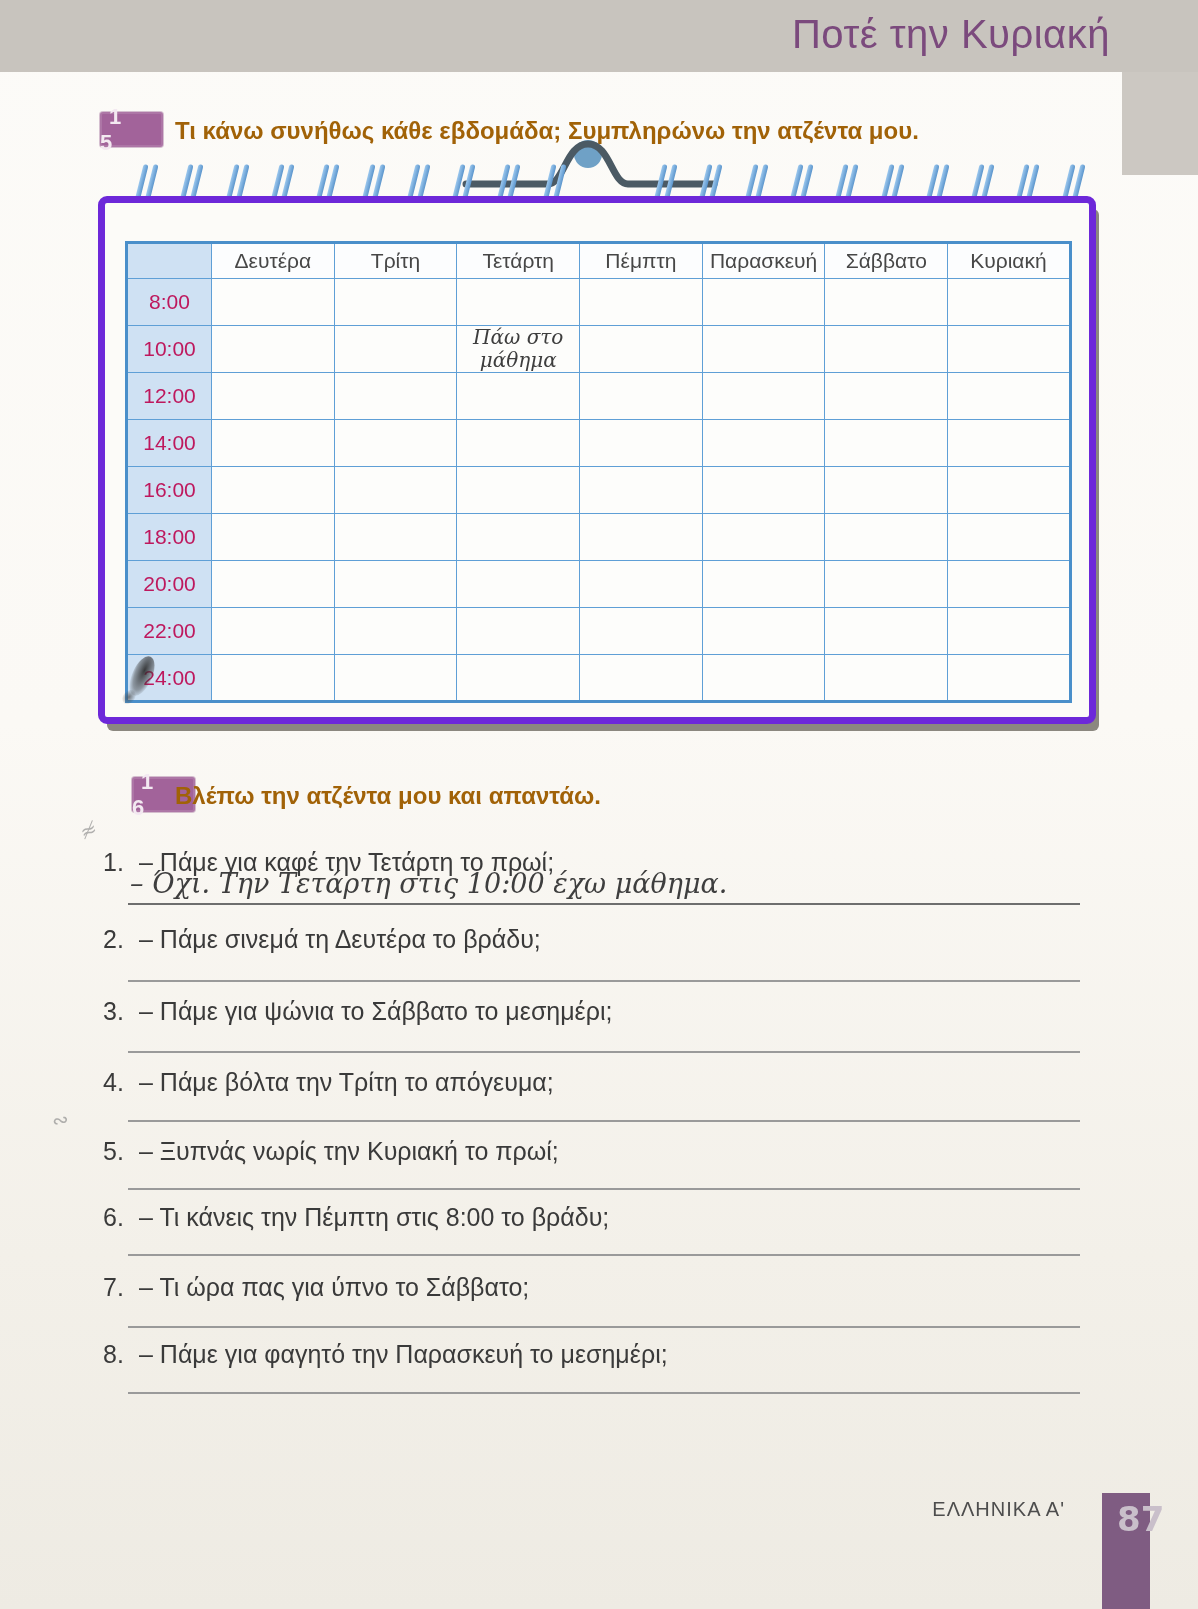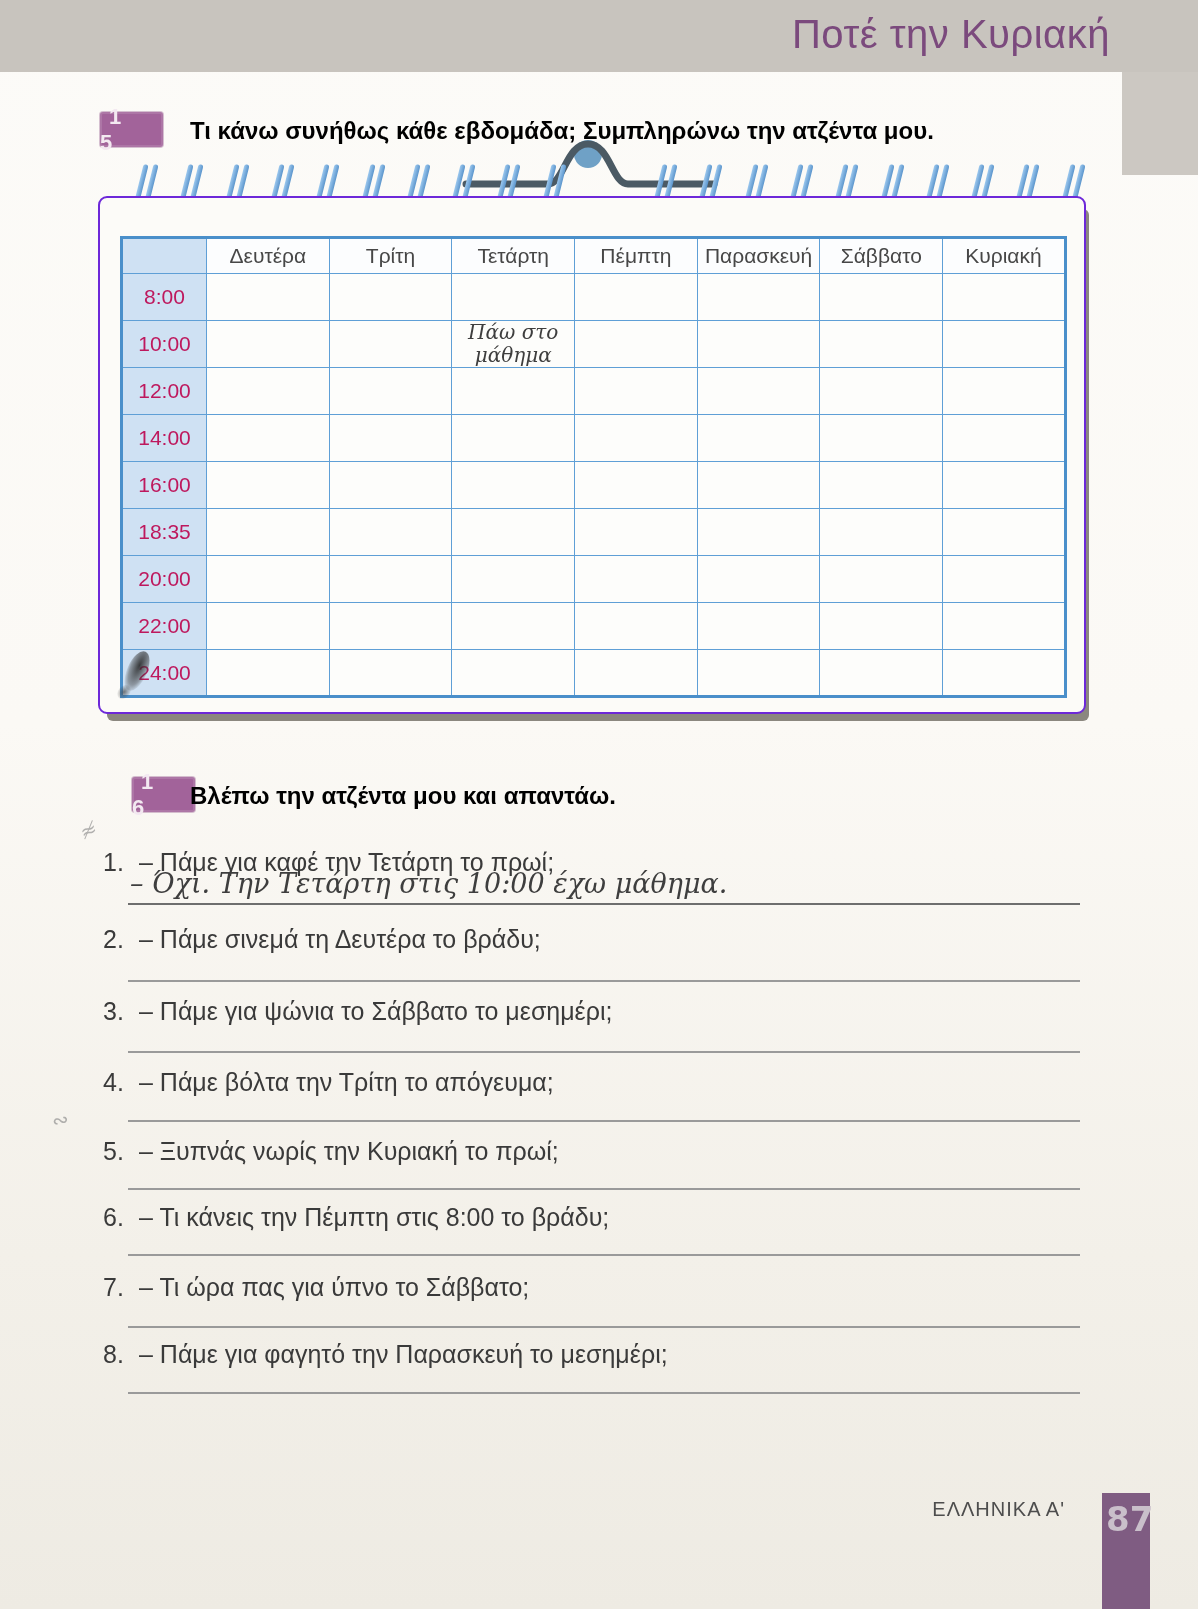--- a/index.html
+++ b/index.html
@@ -26,27 +26,27 @@
   
   .ex-badge{
     position:absolute;width:63px;height:35px;
     background:#a2639a;border-radius:3px;
     color:#f3e9f1;font-weight:bold;font-size:22px;
     display:flex;align-items:center;justify-content:center;
     letter-spacing:9px;text-indent:9px;
     box-shadow:inset 0 0 0 2px rgba(255,255,255,.12), 0 0 0 1px rgba(140,80,135,.35);
   }
   .ex-title{
-    position:absolute;left:190px;
-    font-size:24px;font-weight:bold;color:#000000;
+    position:absolute;left:175px;
+    font-size:24px;font-weight:bold;color:#a16207;
   }
   
   .calendar-card{
     position:absolute;left:98px;top:196px;width:984px;height:514px;
-    background:#fcfbf8;border:2px solid #6d28d9;border-radius:9px;
+    background:#fcfbf8;border:7px solid #6d28d9;border-radius:9px;
     box-shadow:6px 10px 0 -3px #8b877f;
   }
   .spiral-binding{position:absolute;left:0;top:164px;width:1198px;height:58px;}
   .loop{position:absolute;width:26px;height:56px;}
   .loop .wire{
     position:absolute;top:0;width:4.5px;height:38px;border-radius:3px;
     background:linear-gradient(90deg,#9cc8ee,#5b95cc);
     transform:rotate(14deg);
   }
   .loop .w1{left:6px;}
@@ -93,21 +93,21 @@
   .answer-line{position:absolute;left:128px;width:952px;height:0;border-bottom:2px solid #9a9a9a;}
   .answer-line.first{border-bottom:2px solid #6e6e6e;}
   .pencil-mark{position:absolute;color:#8a8a8a;font-size:20px;opacity:.65;font-family:"DejaVu Serif",serif;}
   
   .footer-label{position:absolute;right:133px;top:1498px;font-size:20px;color:#4d4d4d;letter-spacing:1px;}
   .page-number-box{
     position:absolute;left:1102px;top:1493px;width:48px;height:116px;
     background:#7f5c82;
   }
   .page-number{
-    display:block;text-align:center;padding-top:6px;padding-left:4px;
+    display:block;text-align:center;padding-top:6px;padding-left:15px;
     font-size:34px;font-weight:bold;color:#c9bfca;font-family:"DejaVu Sans",sans-serif;
   }
 </style>
 </head>
 <body>
 
 <div class="top-banner">
   <div class="page-title">Ποτέ την Κυριακή</div>
 </div>
 <div class="right-gray-block"></div>
@@ -293,21 +293,21 @@
             <th class="time">16:00</th>
             <td class="slot"></td>
             <td class="slot"></td>
             <td class="slot"></td>
             <td class="slot"></td>
             <td class="slot"></td>
             <td class="slot"></td>
             <td class="slot"></td>
           </tr>
           <tr>
-            <th class="time">18:35</th>
+            <th class="time">18:00</th>
             <td class="slot"></td>
             <td class="slot"></td>
             <td class="slot"></td>
             <td class="slot"></td>
             <td class="slot"></td>
             <td class="slot"></td>
             <td class="slot"></td>
           </tr>
           <tr>
             <th class="time">20:00</th>

